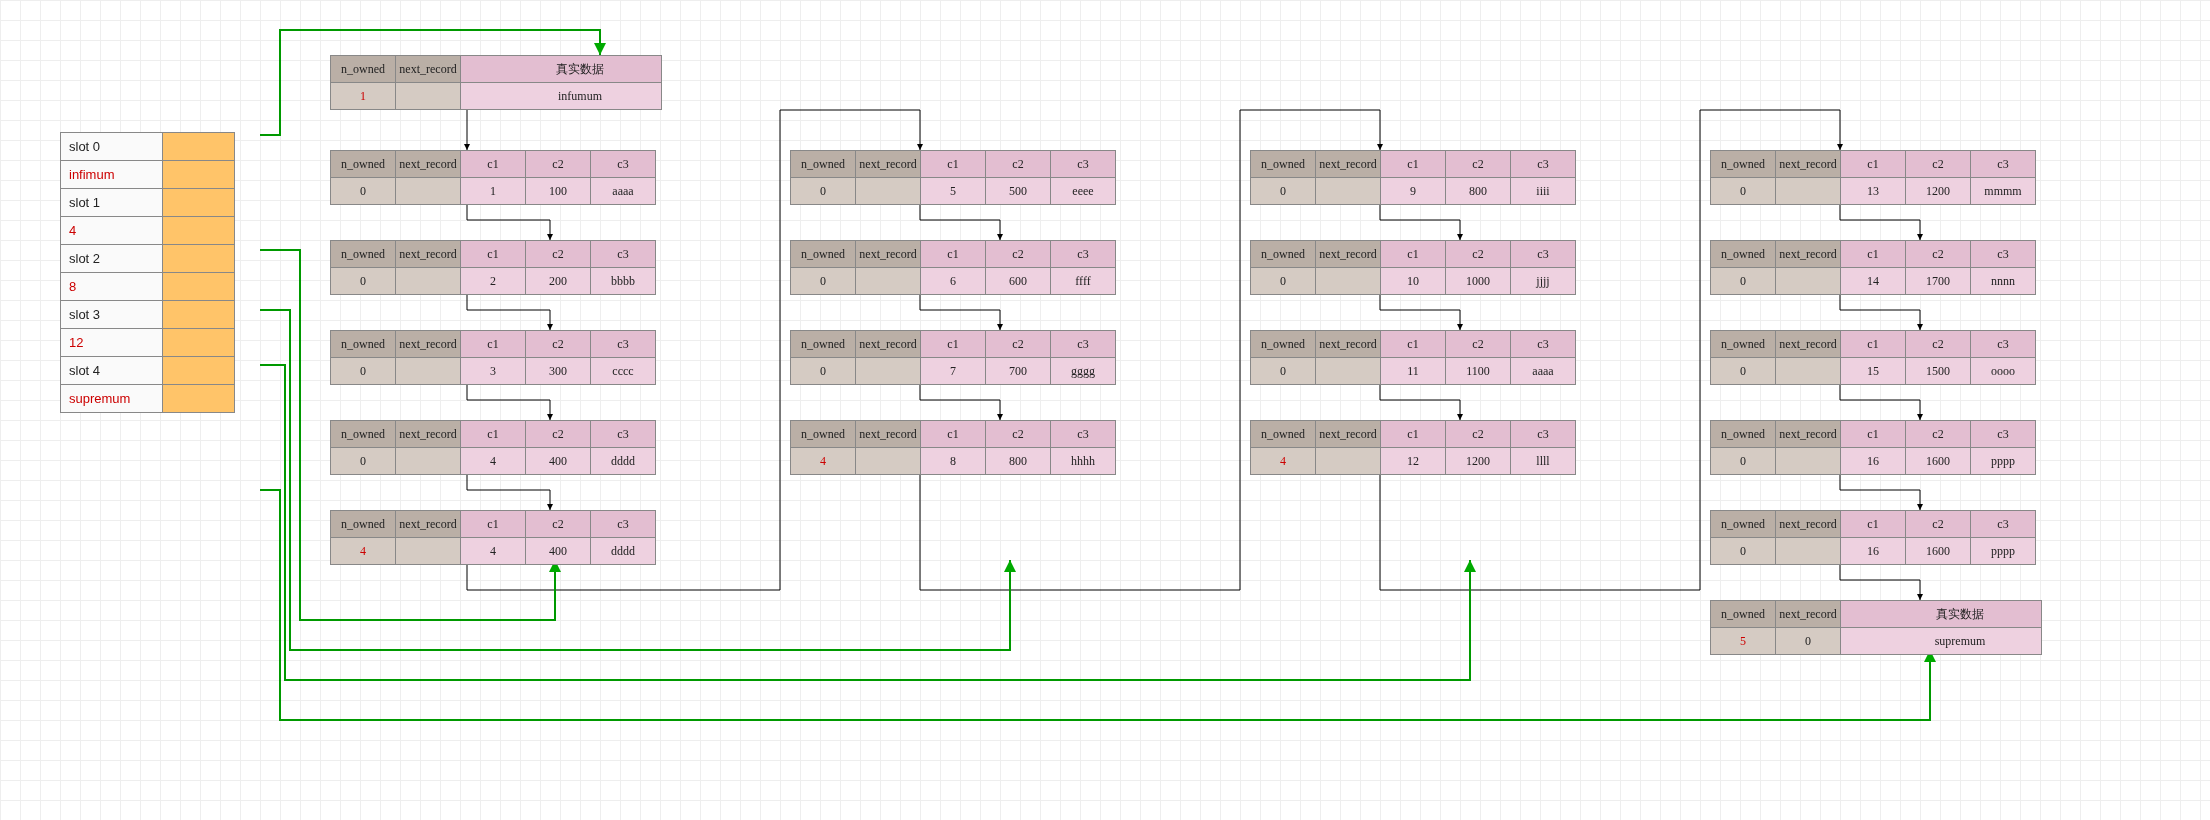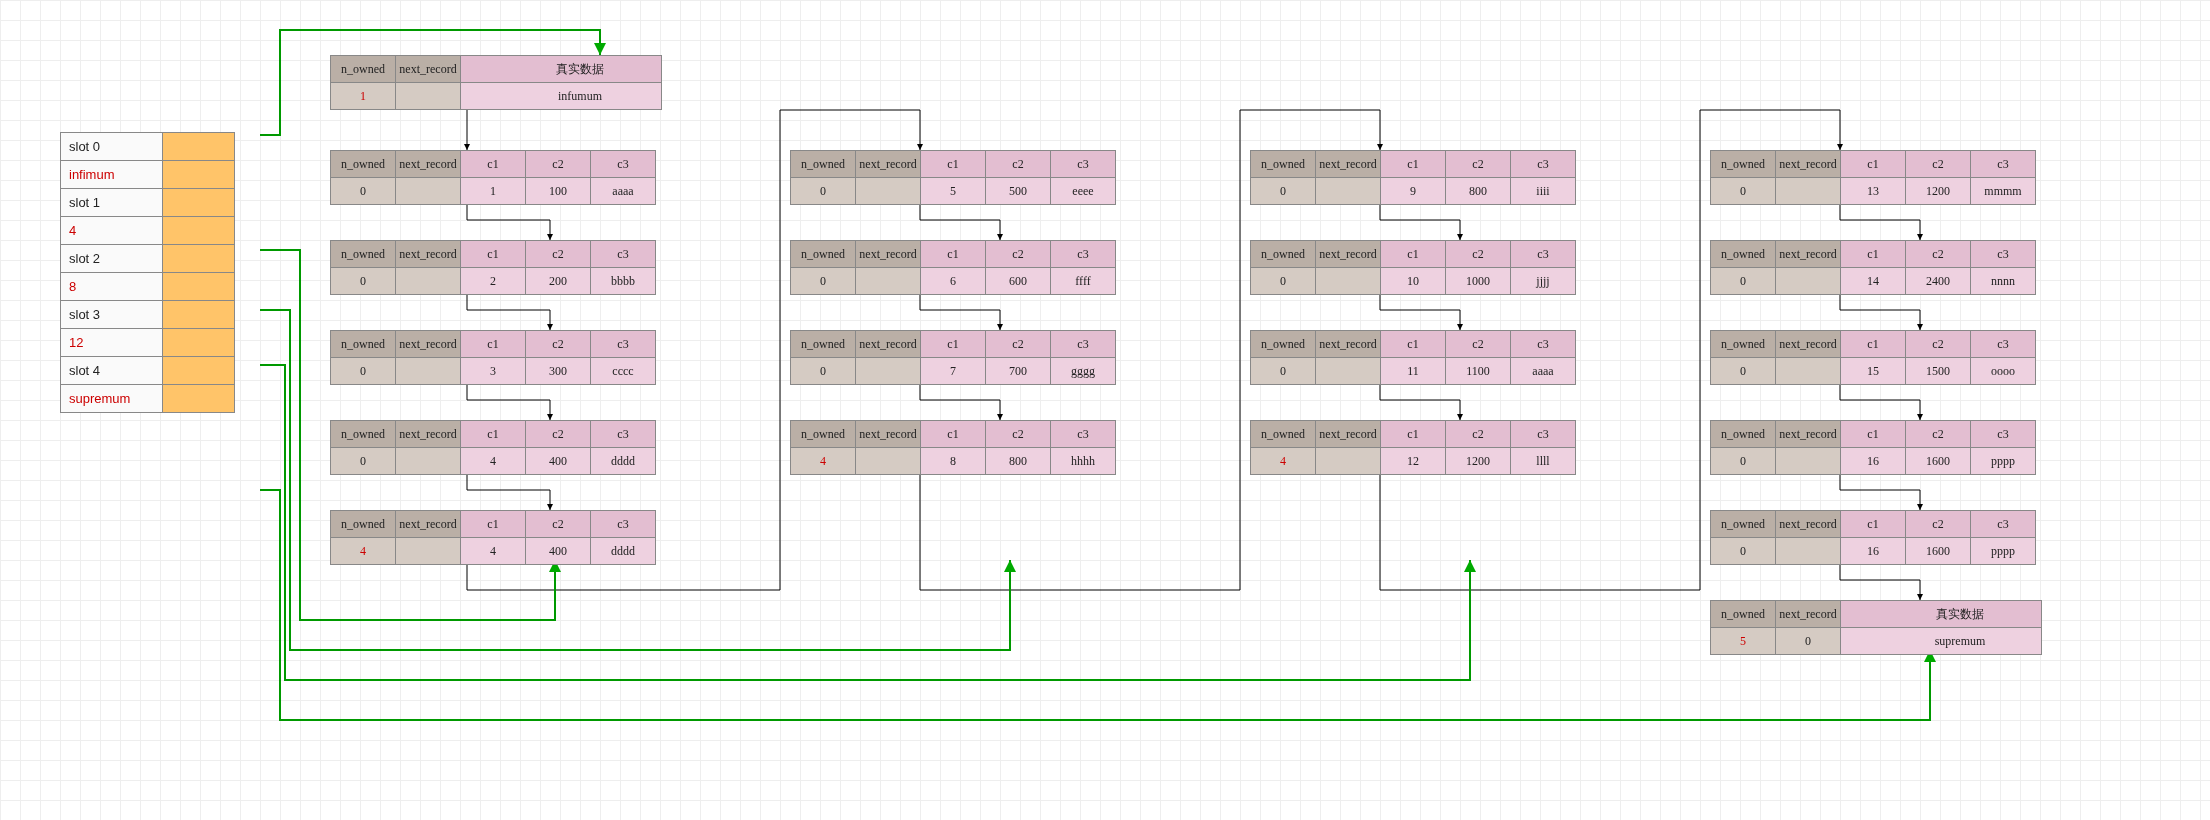--- a/index.html
+++ b/index.html
@@ -392,21 +392,21 @@
           <td class="hdr">n_owned</td>
           <td class="hdr">next_record</td>
           <td class="hdr-p">c1</td>
           <td class="hdr-p">c2</td>
           <td class="hdr-p">c3</td>
         </tr>
         <tr>
           <td class="val">0</td>
           <td class="val"></td>
           <td class="val-p">14</td>
-          <td class="val-p">2400</td>
+          <td class="val-p">1700</td>
           <td class="val-p">nnnn</td>
         </tr>
       </tbody>
     </table>
 <table class="rec" style="left:1710px;top:330px">
       <tbody>
         <tr>
           <td class="hdr">n_owned</td>
           <td class="hdr">next_record</td>
           <td class="hdr-p">c1</td>

